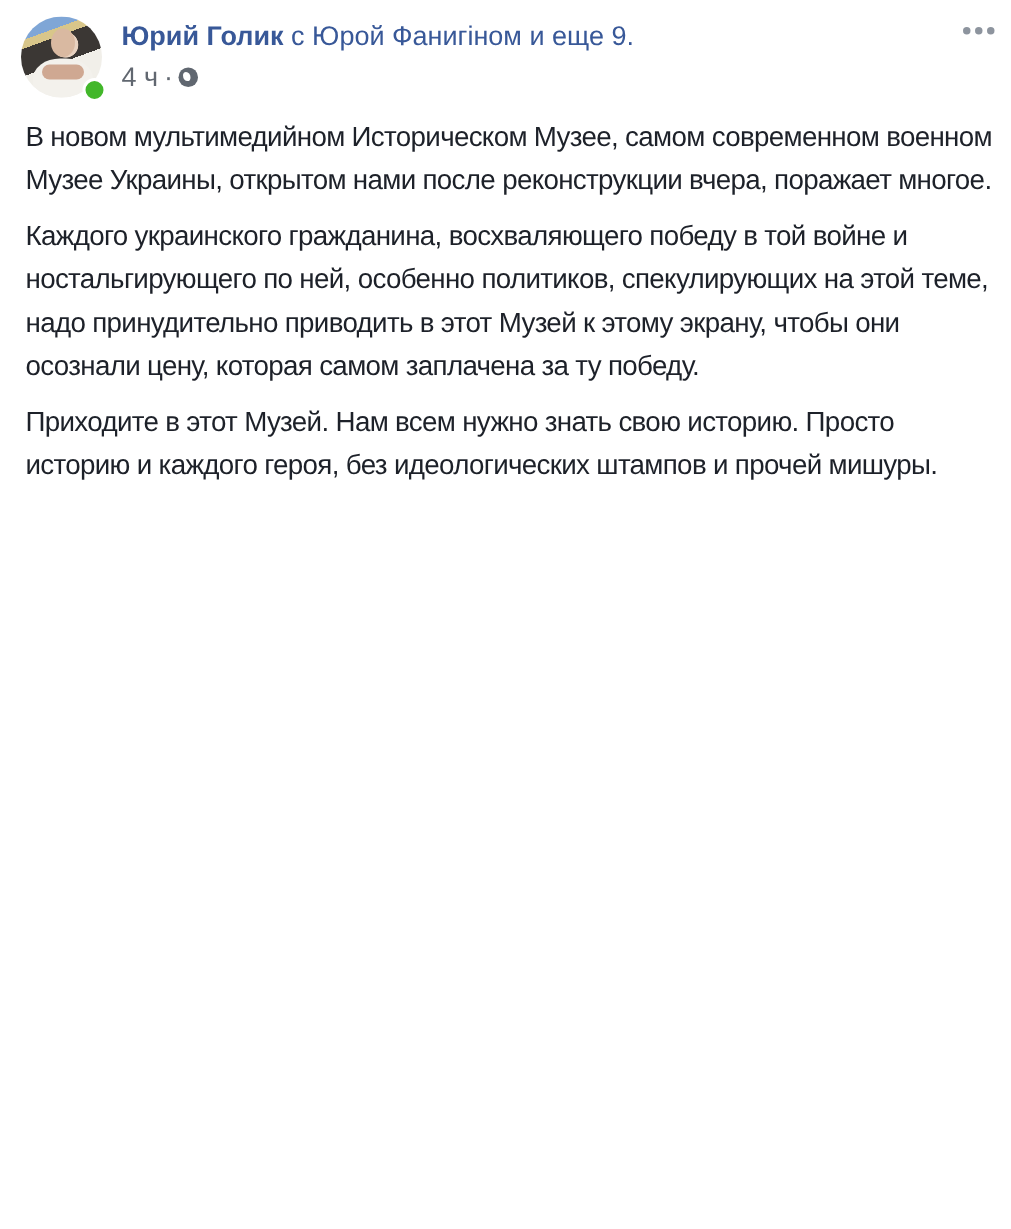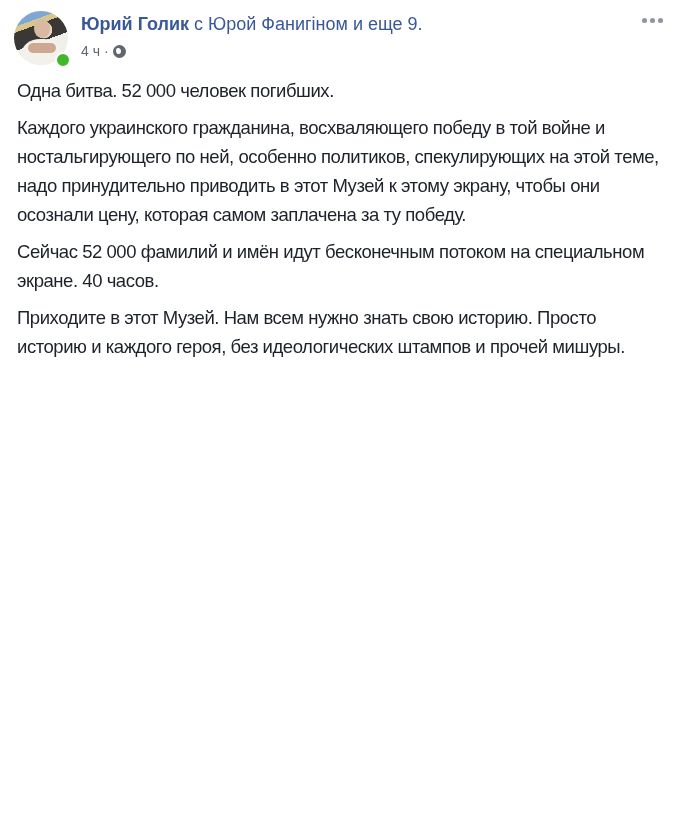--- a/index.html
+++ b/index.html
@@ -9,21 +9,21 @@
   .avatar { position: absolute; left: 14px; top: 11px; width: 54px; height: 54px; border-radius: 50%; overflow: hidden;
     background: radial-gradient(circle at 55% 35%, #e8d2c0 0 18%, transparent 19%),
                 linear-gradient(160deg, #7fa6d6 0 22%, #d8c68a 22% 30%, #3b3734 30% 55%, #f1efe9 55% 100%); }
   .avatar .face { position: absolute; left: 20px; top: 8px; width: 16px; height: 19px; border-radius: 50%; background: #d9b9a1; }
   .avatar .shirt { position: absolute; left: 8px; top: 28px; width: 40px; height: 30px; border-radius: 45% 45% 0 0; background: #f3f1ec; }
   .avatar .hands { position: absolute; left: 14px; top: 32px; width: 28px; height: 10px; border-radius: 5px; background: #cfa892; }
   .online-dot { position: absolute; left: 55px; top: 52px; width: 12px; height: 12px; border-radius: 50%; background: #42b72a; border: 2px solid #ffffff; }
   .title-line { position: absolute; left: 81px; top: 12px; font-size: 18px; line-height: 24px; white-space: nowrap; }
   .author { color: #385898; font-weight: bold; }
   .with-text { color: #385898; }
-  .meta-line { position: absolute; left: 81px; top: 41px; font-size: 14px; line-height: 20px; color: #616770; display: flex; align-items: center; text-align: right; }
+  .meta-line { position: absolute; left: 81px; top: 41px; font-size: 18px; line-height: 20px; color: #616770; display: flex; align-items: center; text-align: right; }
   .meta-line .dot { margin: 0 4px; }
   .globe { width: 13px; height: 13px; border-radius: 50%; background: #606770; position: relative; display: inline-block; }
   .globe::after { content: ""; position: absolute; left: 3px; top: 3px; width: 5px; height: 6px; background: #ffffff; border-radius: 40% 60% 40% 60%; }
   .more { position: absolute; left: 640px; top: 14px; display: flex; gap: 3px; cursor: pointer; padding: 4px 2px; }
   .more span { width: 5px; height: 5px; border-radius: 50%; background: #8d949e; display: block; }
   .body { position: absolute; left: 17px; top: 76px; width: 650px; font-size: 18.5px; line-height: 29px; color: #1d2129; letter-spacing: -0.45px; }
   .body p { margin: 0 0 8px 0; }
 </style>
 </head>
 <body>
@@ -46,18 +46,17 @@
       <span class="globe"></span>
     </div>
     <div class="more">
       <span></span>
       <span></span>
       <span></span>
     </div>
   </div>
 
   <div class="body">
-    <p>Одна битва. 52 000 человек погибших.</p>
+    <p>В новом мультимедийном Историческом Музее, самом современном военном Музее Украины, открытом нами после реконструкции вчера, поражает многое.</p>
     <p>Каждого украинского гражданина, восхваляющего победу в той войне и ностальгирующего по ней, особенно политиков, спекулирующих на этой теме, надо принудительно приводить в этот Музей к этому экрану, чтобы они осознали цену, которая самом заплачена за ту победу.</p>
-    <p>Сейчас 52 000 фамилий и имён идут бесконечным потоком на специальном экране. 40 часов.</p>
     <p>Приходите в этот Музей. Нам всем нужно знать свою историю. Просто историю и каждого героя, без идеологических штампов и прочей мишуры.</p>
   </div>
 </div>
 
 </body></html>

